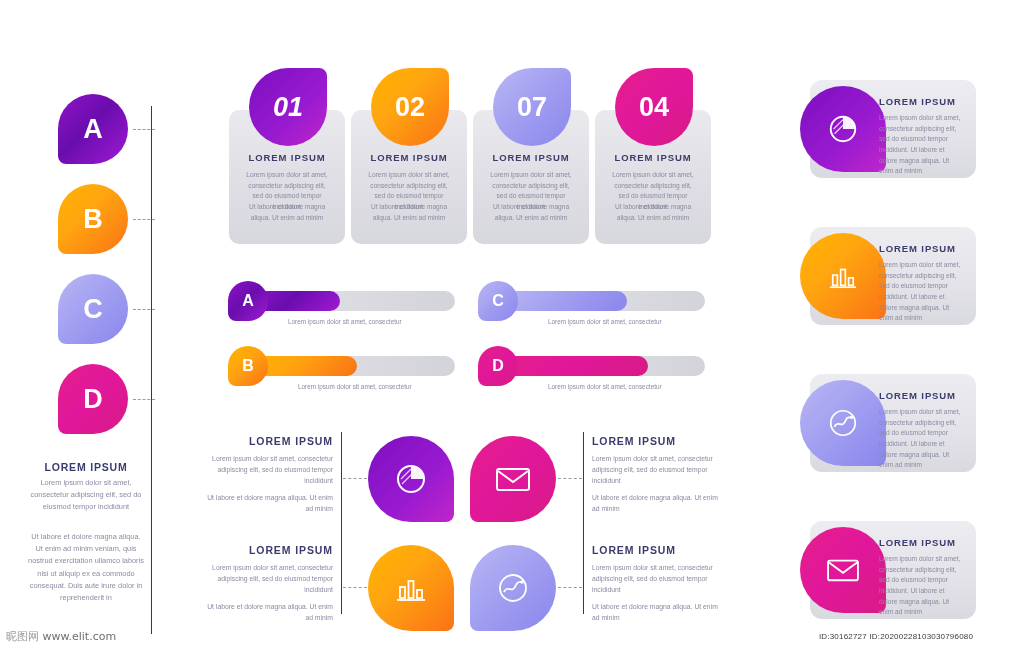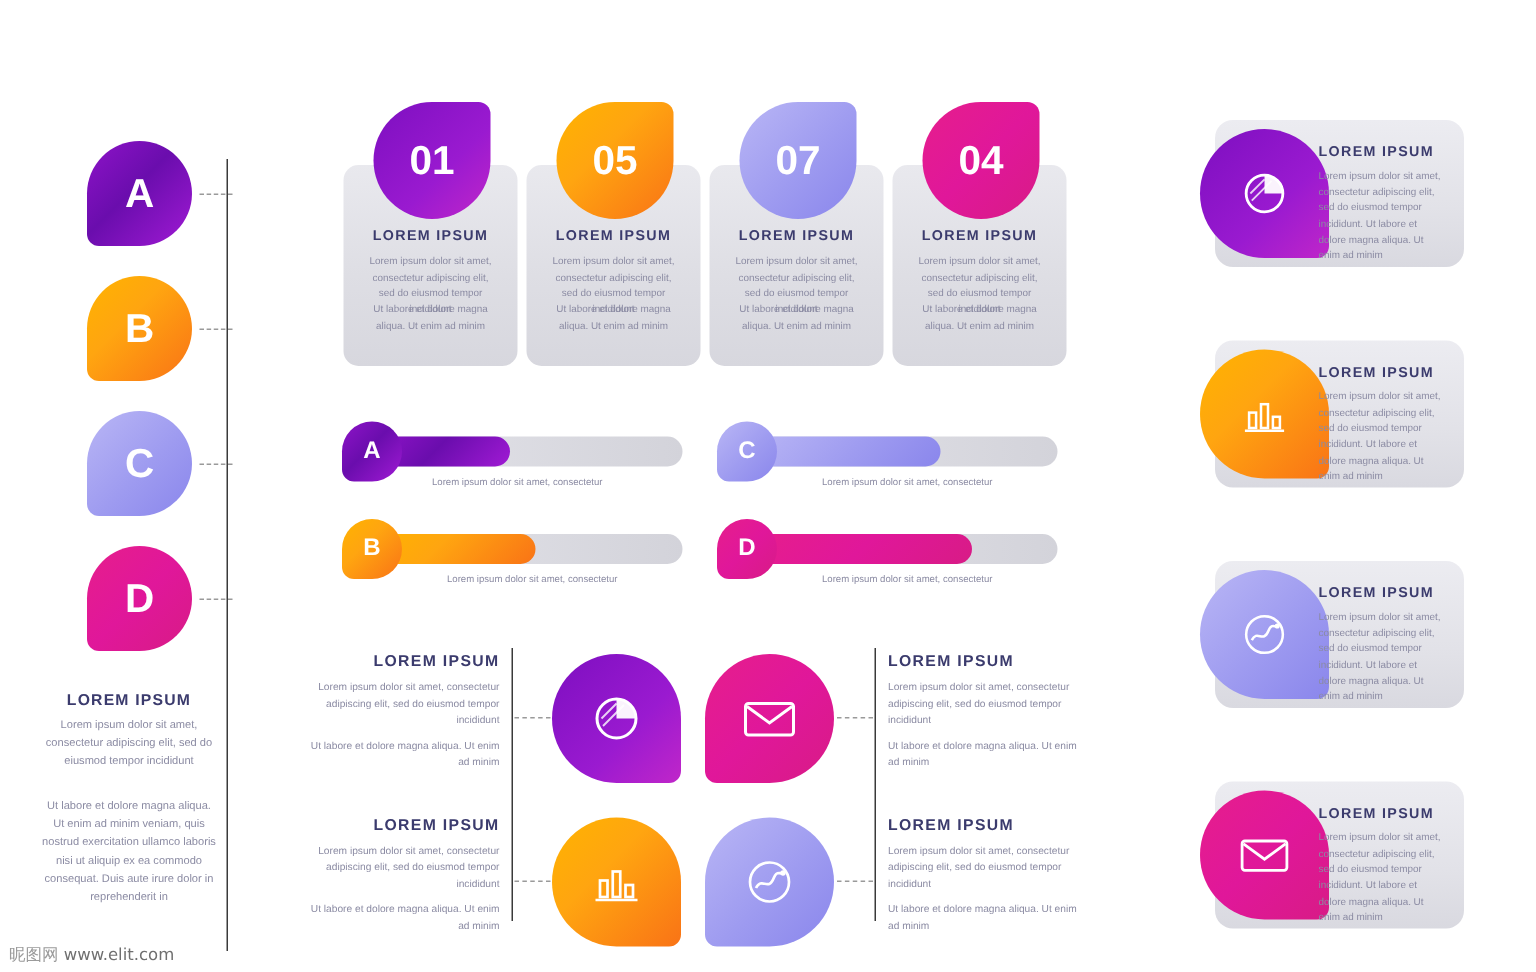--- a/index.html
+++ b/index.html
@@ -18,21 +18,21 @@
     border-radius:50% 50% 50% 8px;
     display:flex;align-items:center;justify-content:center;
     color:#fff;
   }
   .drop.tr{border-radius:50% 8px 50% 50%;}
   .drop.bl{border-radius:50% 50% 50% 8px;}
   .drop.br{border-radius:50% 50% 8px 50%;}
 
   
   .g-purple{background:linear-gradient(135deg,#8e13c8 0%,#6a0dad 45%,#a01ad4 100%);}
-  .g-purple2{background:linear-gradient(135deg,#7d0fc0 0%,#9a1ad0 60%,#c026c9 100%);}
+  .g-purple2{background:linear-gradient(135deg,#7d0fc0 0%,#9a1ad0 60%,#c026c9 100%);font-style:italic;}
   .g-orange{background:linear-gradient(135deg,#ffb300 0%,#ffa510 40%,#f97316 100%);}
   .g-periwinkle{background:linear-gradient(135deg,#b9b6f5 0%,#9e9bf0 55%,#8a86ec 100%);}
   .g-pink{background:linear-gradient(135deg,#e61e8c 0%,#e0179a 50%,#d81b86 100%);text-align:right;}
 
   
   .letter{
     width:70px;height:70px;font-size:27px;font-weight:bold;
   }
   .vline{position:absolute;background:#3a3a3a;width:1px;}
   .dash{position:absolute;border-top:1px dashed #9a9a9a;height:0;}
@@ -128,21 +128,21 @@
     <div class="drop tr numdrop g-purple2" style="left:249px;top:68px;">
       <span>01</span>
     </div>
 
     <div class="card" style="left:351px;top:110px;width:116px;height:134px;">
       <div class="ct" style="top:42px;">LOREM IPSUM</div>
       <div class="cb" style="top:60px;">Lorem ipsum dolor sit amet, consectetur adipiscing elit, sed do eiusmod tempor incididunt</div>
       <div class="cb" style="top:92px;">Ut labore et dolore magna aliqua. Ut enim ad minim</div>
     </div>
     <div class="drop tr numdrop g-orange" style="left:371px;top:68px;">
-      <span>05</span>
+      <span>02</span>
     </div>
 
     <div class="card" style="left:473px;top:110px;width:116px;height:134px;">
       <div class="ct" style="top:42px;">LOREM IPSUM</div>
       <div class="cb" style="top:60px;">Lorem ipsum dolor sit amet, consectetur adipiscing elit, sed do eiusmod tempor incididunt</div>
       <div class="cb" style="top:92px;">Ut labore et dolore magna aliqua. Ut enim ad minim</div>
     </div>
     <div class="drop tr numdrop g-periwinkle" style="left:493px;top:68px;">
       <span>07</span>
     </div>
@@ -305,14 +305,17 @@
       </span>
     </div>
     <div class="rtitle" style="left:879px;top:537px;">LOREM IPSUM</div>
     <div class="rbody" style="left:879px;top:554px;width:84px;">Lorem ipsum dolor sit amet, consectetur adipiscing elit, sed do eiusmod tempor incididunt. Ut labore et dolore magna aliqua. Ut enim ad minim</div>
   </div>
 
   <div class="wm">
     <span>昵图网</span>
     <b>www.elit.com</b>
   </div>
+  <div class="idbar">
+    <span>ID:30162727 ID:20200228103030796080</span>
+  </div>
 
 </div>
 
 </body></html>

